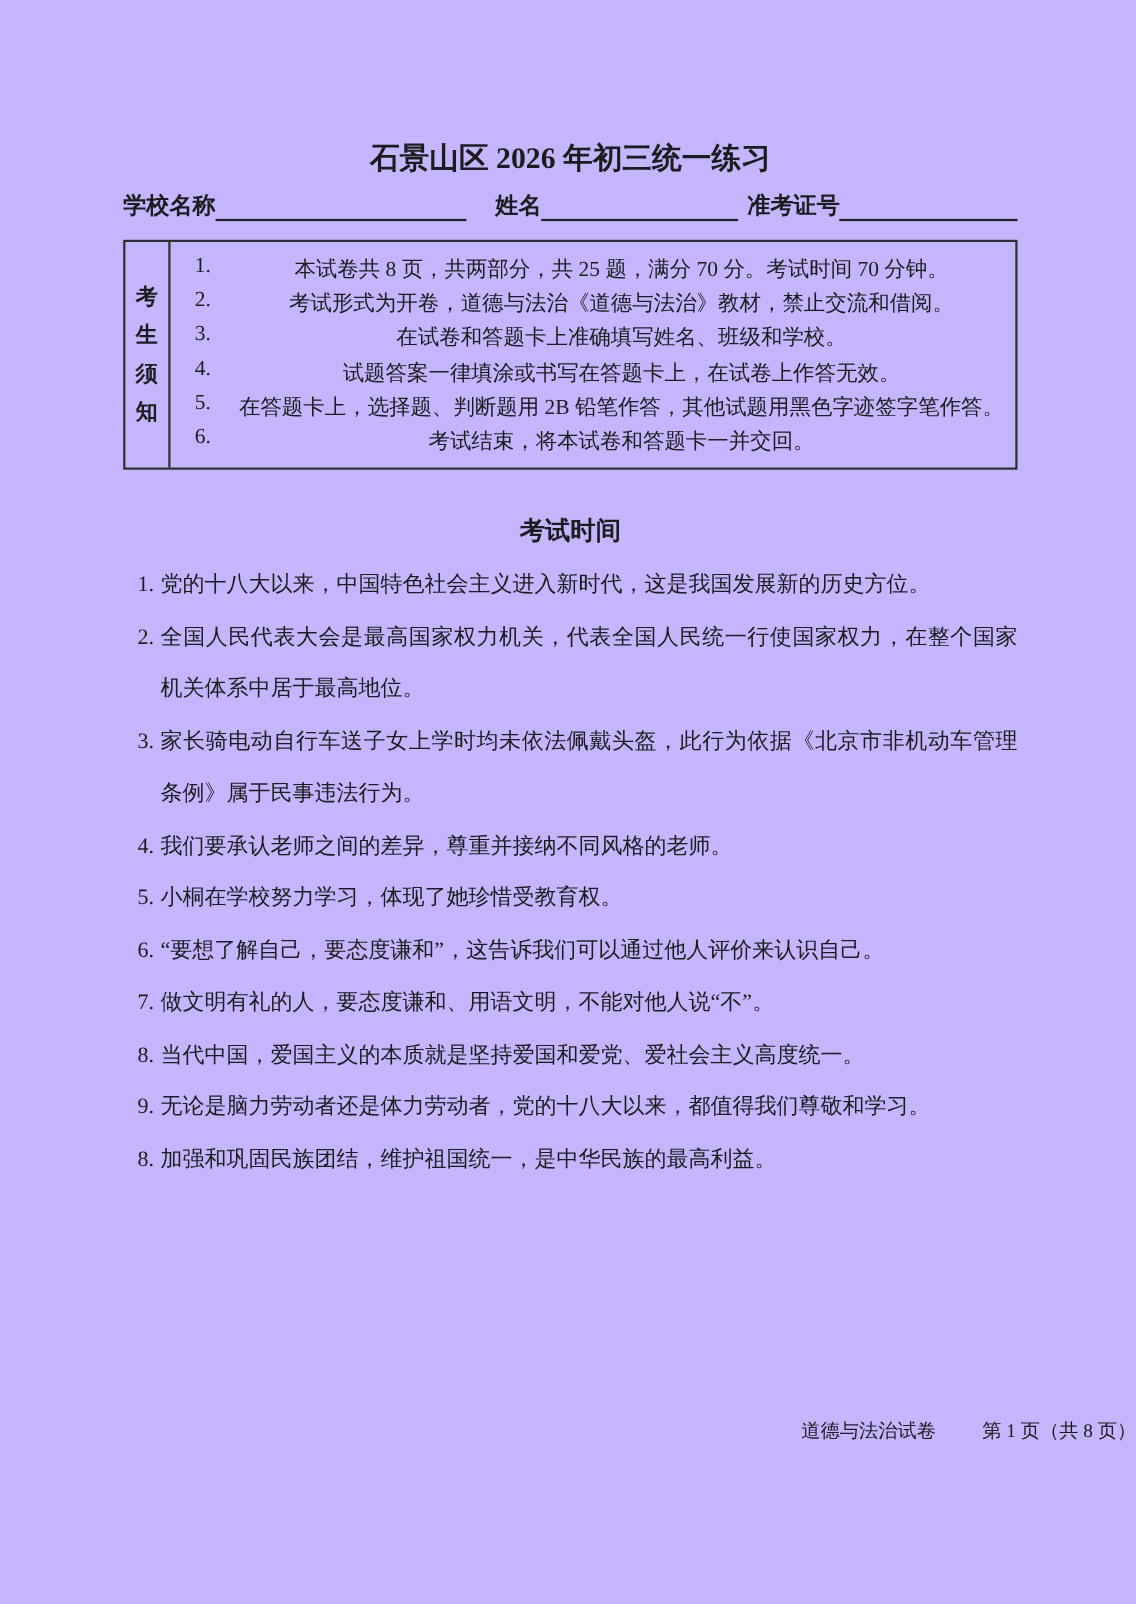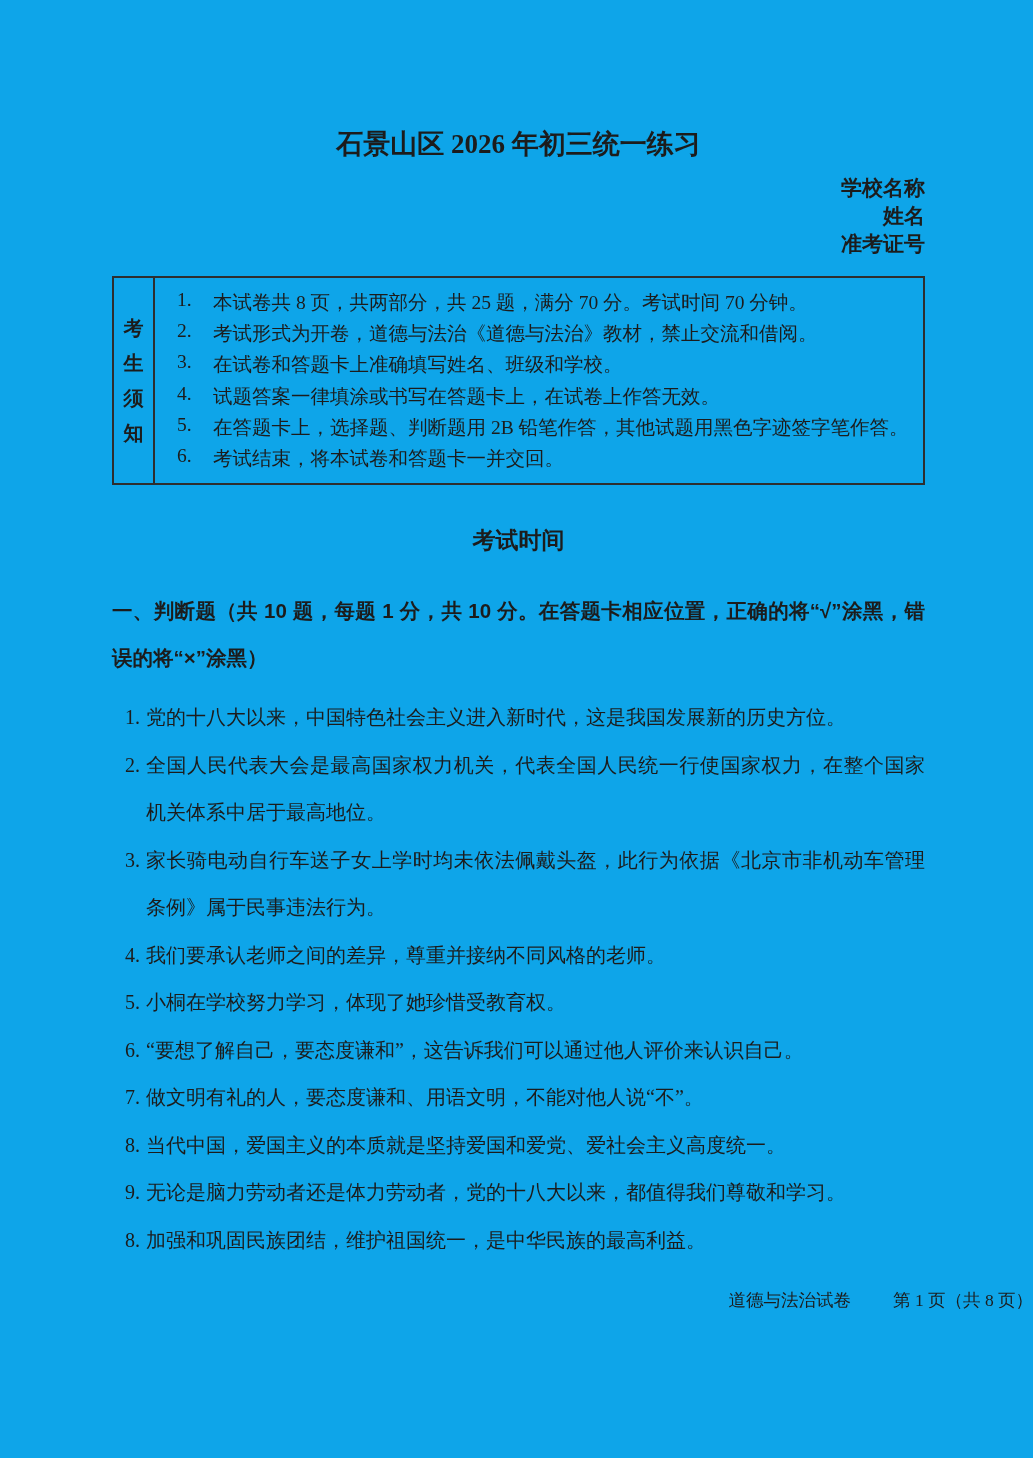--- a/index.html
+++ b/index.html
@@ -1,21 +1,21 @@
 <!DOCTYPE html>
 <html><head>
 <meta charset="utf-8">
 <style>
   * { margin:0; padding:0; box-sizing:border-box; }
   html,body { background:#888; }
   .page {
     position:relative;
     width:1033px; height:1458px;
     margin:0 auto;
-    background:#0ea5e9;
+    background:#c4b5fd;
     color:#1c1c1c;
     padding:128px 108px 0 112px;
     font-family:"Liberation Serif","DejaVu Serif",serif;
     overflow:hidden;
   }
   .doc-header {
     text-align:center;
     font-family:"Liberation Serif","DejaVu Serif",serif;
     font-weight:bold;
     font-size:27px;
@@ -31,21 +31,20 @@
     margin-top:16px;
   }
   .fill-row {
     display:flex;
     align-items:flex-end;
     margin-top:15px;
     font-family:"Liberation Sans","DejaVu Sans",sans-serif;
     font-weight:bold;
     font-size:21px;
     line-height:26px;
-    flex-direction:column;
   }
   .fill-label { white-space:nowrap; }
   .fill-line {
     border-bottom:2px solid #222;
     height:26px;
     display:inline-block;
   }
   .fl-1 { flex:1.30 1 0; margin-right:26px; }
   .fl-2 { flex:1.02 1 0; margin-right:8px; }
   .fl-3 { flex:0.92 1 0; }
@@ -72,21 +71,21 @@
     flex:1;
     padding:9px 6px 9px 22px;
     display:flex;
     flex-direction:column;
     justify-content:space-around;
     font-size:19.5px;
   }
   .nrow { display:flex; }
   .nnum { width:24px; flex:0 0 24px; text-align:left; }
   .nnum-gap { width:12px; flex:0 0 12px; }
-  .ntext { flex:1; white-space:nowrap; overflow:hidden; }
+  .ntext { flex:1; white-space:nowrap; overflow:hidden;text-align:center; }
   .part-title {
     margin-top:42px;
     text-align:center;
     font-family:"Liberation Sans","DejaVu Sans",sans-serif;
     font-weight:bold;
     font-size:23px;
     line-height:26px;
   }
   .part-instruction {
     margin-top:34px;
@@ -163,21 +162,20 @@
       <div class="nrow">
         <span class="nnum">6.</span>
           <span class="nnum-gap"></span>
         <span class="ntext">考试结束，将本试卷和答题卡一并交回。</span>
       </div>
     </div>
   </div>
 
   <div class="part-title">考试时间</div>
 
-  <div class="part-instruction">一、判断题（共 10 题，每题 1 分，共 10 分。在答题卡相应位置，正确的将“√”涂黑，错误的将“×”涂黑）</div>
 
   <div class="questions">
     <div class="qrow">
       <span class="qnum">1.</span>
       <span class="qtext">党的十八大以来，中国特色社会主义进入新时代，这是我国发展新的历史方位。</span>
     </div>
     <div class="qrow">
       <span class="qnum">2.</span>
       <span class="qtext">全国人民代表大会是最高国家权力机关，代表全国人民统一行使国家权力，在整个国家机关体系中居于最高地位。</span>
     </div>

